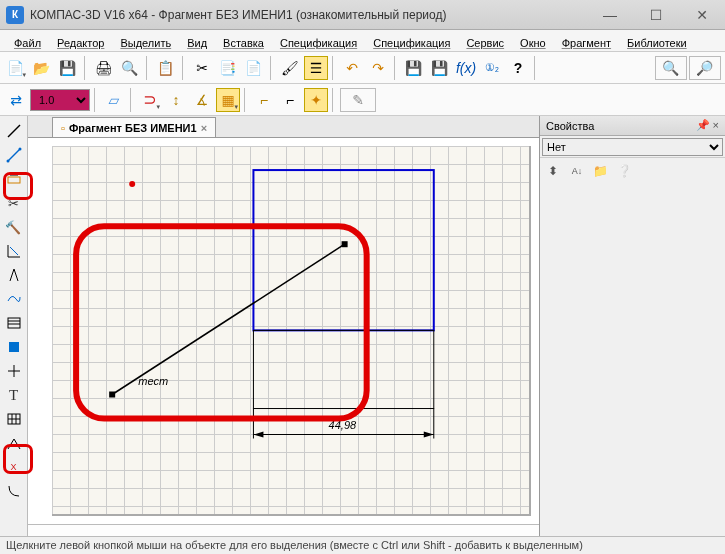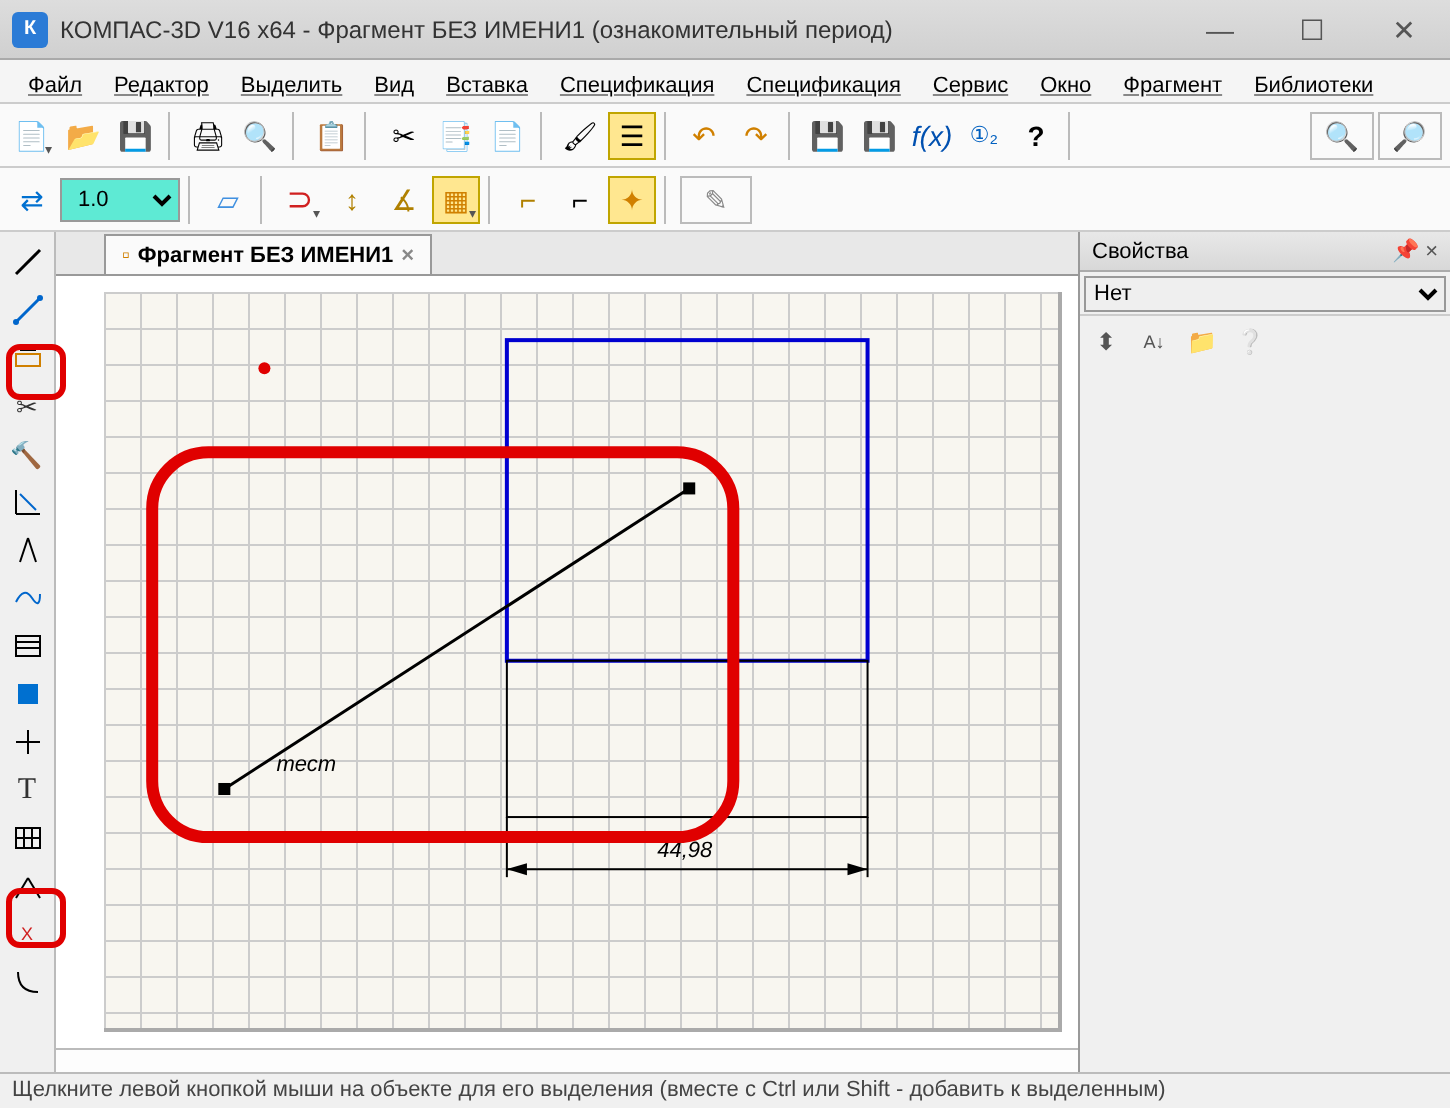--- a/index.html
+++ b/index.html
@@ -10,21 +10,21 @@
   .titlebar .win-controls { display: flex; }
   .titlebar .win-btn { width: 46px; height: 30px; display: flex; align-items: center; justify-content: center; color: #555; font-size: 14px; }
   .titlebar .win-btn:last-child { color: #555; }
   .menubar { height: 22px; background: #f5f5f5; display: flex; align-items: flex-end; padding: 0 6px; border-bottom: 1px solid #ccc; }
   .menubar .menu-item { padding: 2px 8px; text-decoration: underline; text-decoration-color: #888; color: #000; cursor: default; }
   .toolbar1, .toolbar2 { height: 32px; background: #fafafa; border-bottom: 1px solid #ccc; display: flex; align-items: center; padding: 0 4px; gap: 2px; }
   .tb-btn { width: 24px; height: 24px; display: flex; align-items: center; justify-content: center; background: #fafafa; border: 1px solid transparent; font-size: 14px; position: relative; }
   .tb-btn.dd::after { content: "▾"; font-size: 7px; position: absolute; right: 1px; bottom: 0px; color: #555; }
   .tb-btn.highlighted { background: #ffe790; border: 1px solid #c0a500; }
   .sep { width: 4px; height: 24px; border-left: 1px solid #bbb; margin: 0 2px; }
-  .toolbar2 select, .toolbar2 input { height: 22px; border: 1px solid #999; background: #5eead4; padding: 0 4px; }
+  .toolbar2 select, .toolbar2 input { height: 22px; border: 1px solid #999; background: #be185d; padding: 0 4px; }
   .layer-select { flex: 0 0 220px; }
   .main-area { display: flex; height: 430px; }
   .left-toolbar { width: 28px; background: #f0f0f0; border-right: 1px solid #bbb; display: flex; flex-direction: column; align-items: center; padding-top: 4px; gap: 2px; }
   .left-toolbar .lt-btn { width: 22px; height: 22px; display: flex; align-items: center; justify-content: center; font-size: 13px; color: #333; border: 1px solid transparent; }
   .left-toolbar .lt-btn svg { width: 16px; height: 16px; }
   .canvas-panel { flex: 1; background: #fafafa; position: relative; display: flex; flex-direction: column; }
   .tab-bar { height: 22px; background: #e8e8e8; display: flex; align-items: flex-end; padding-left: 24px; border-bottom: 1px solid #999; }
   .tab { height: 20px; background: #fafafa; border: 1px solid #999; border-bottom: none; padding: 2px 8px; display: flex; align-items: center; gap: 4px; font-size: 11px; font-weight: bold; }
   .tab .close-x { color: #888; font-weight: bold; }
   .canvas-wrap { flex: 1; position: relative; background: #fff; overflow: hidden; }

